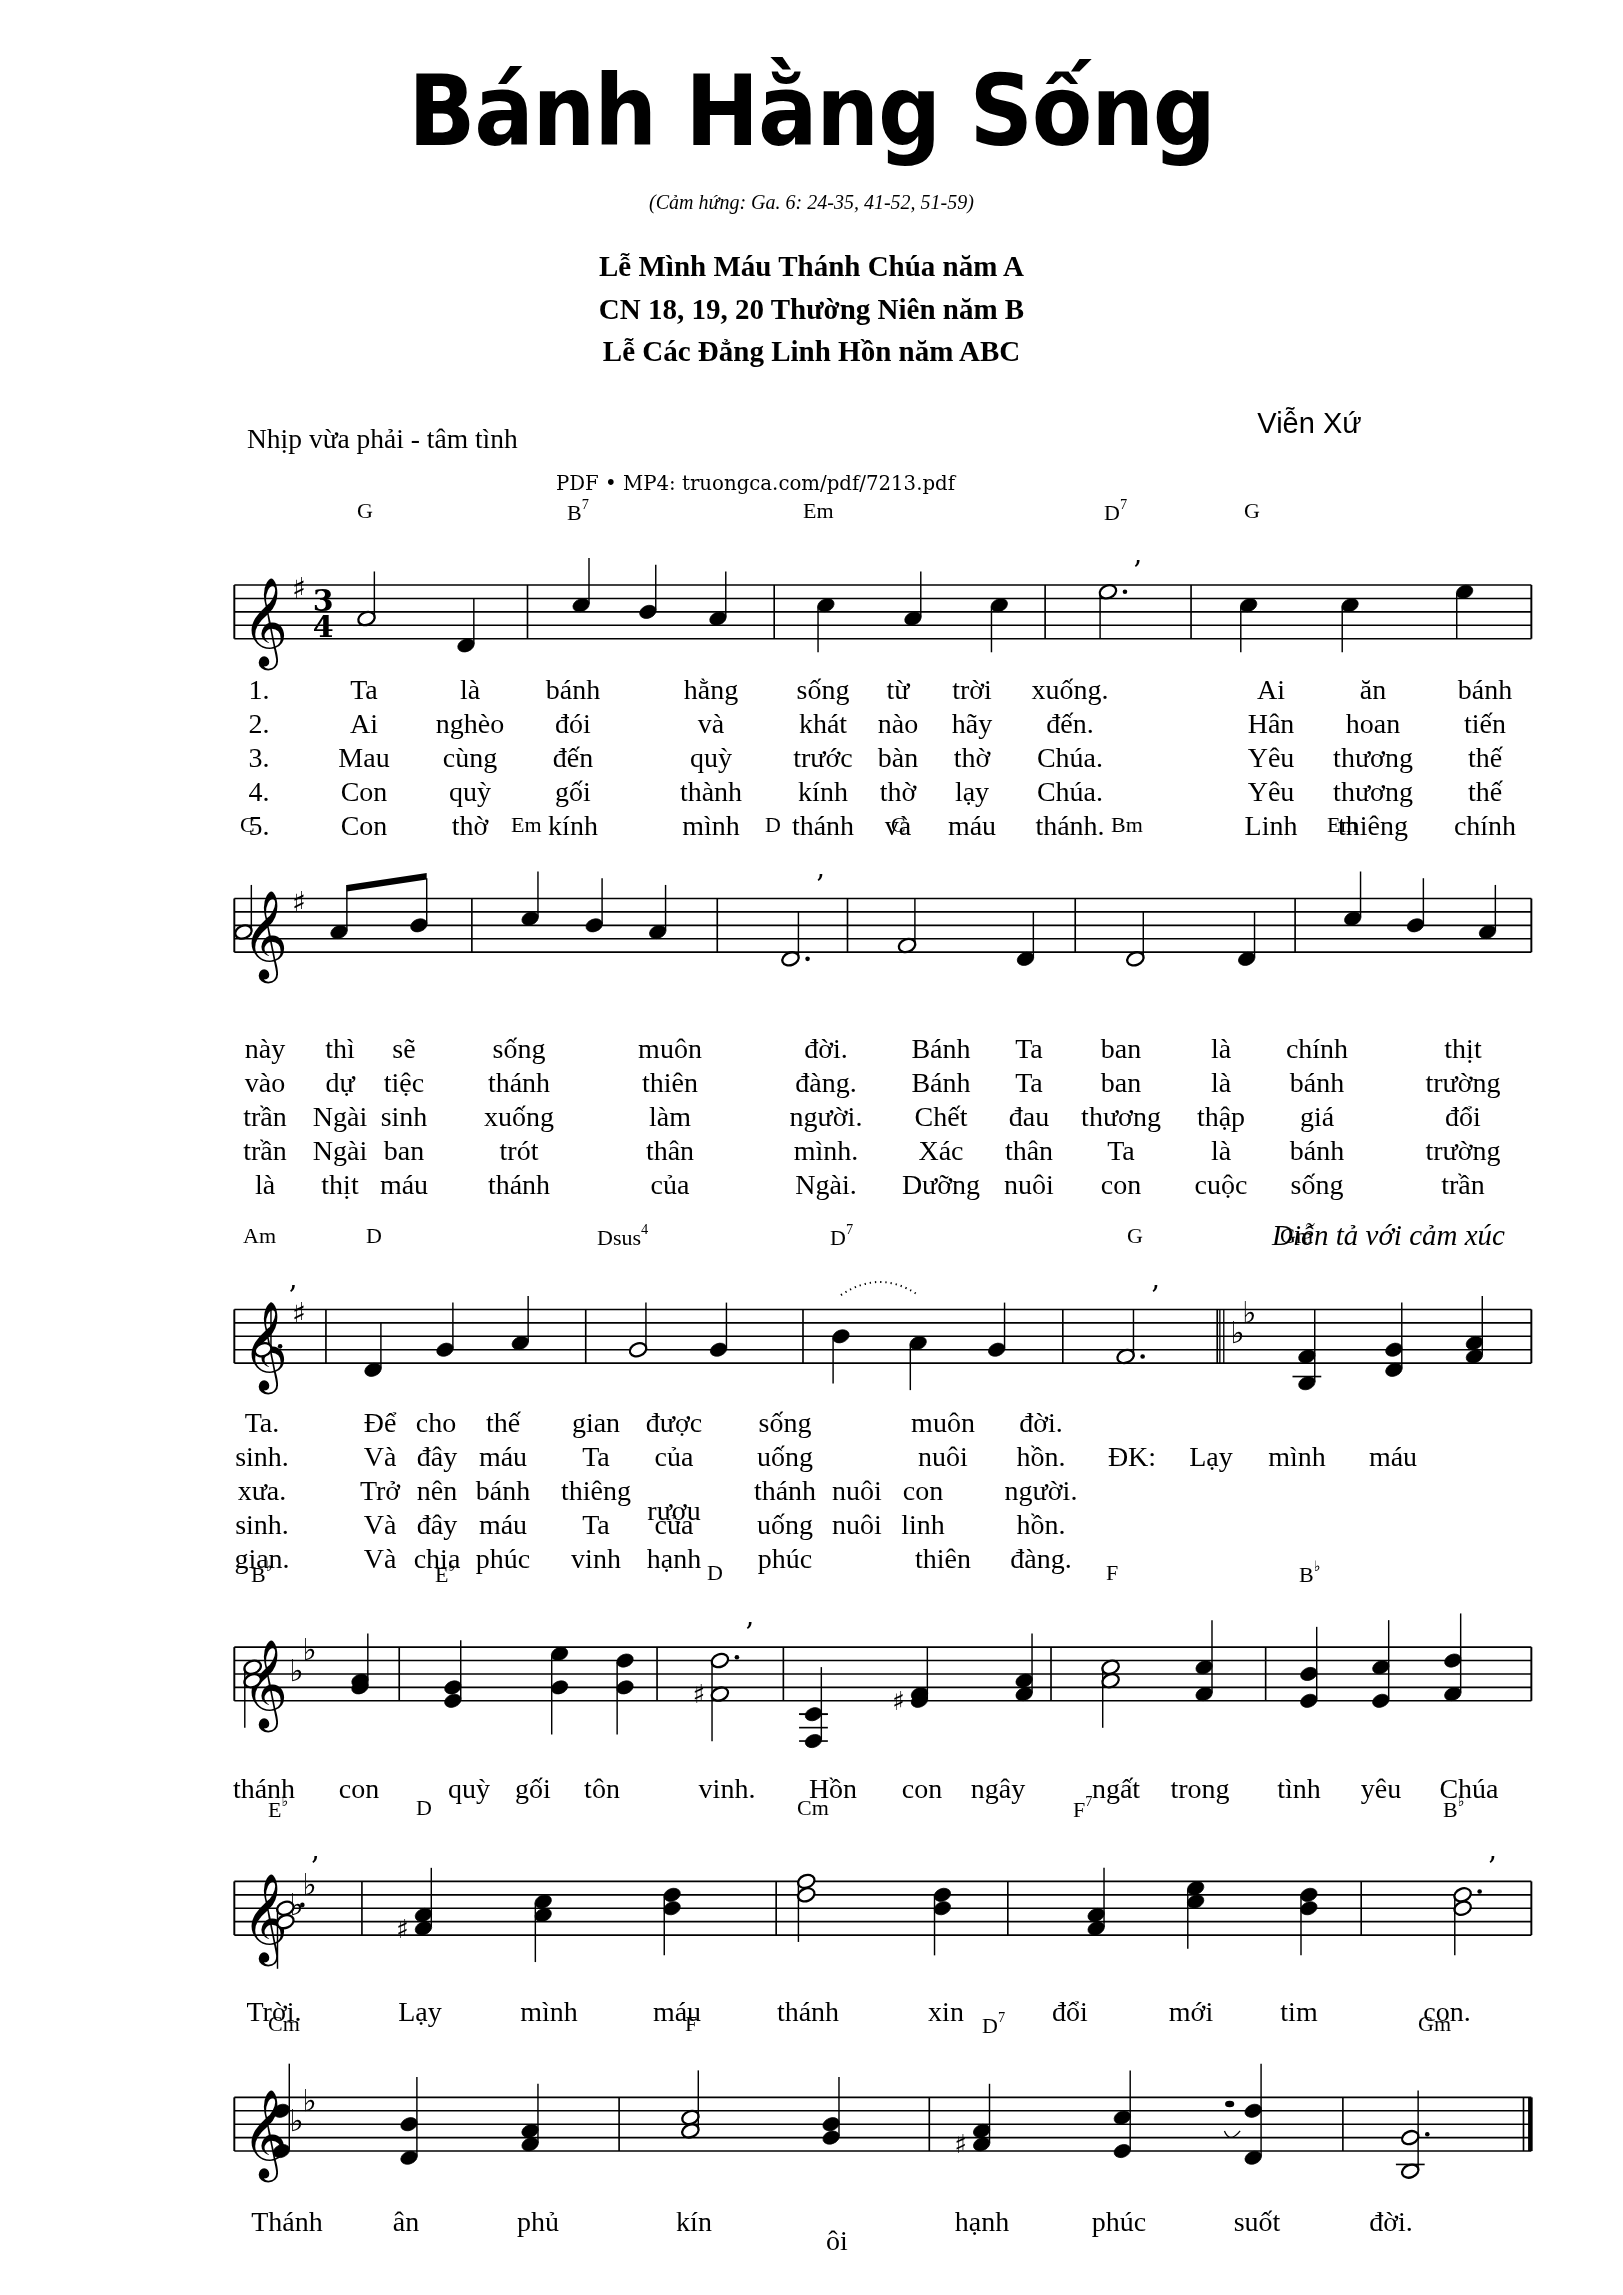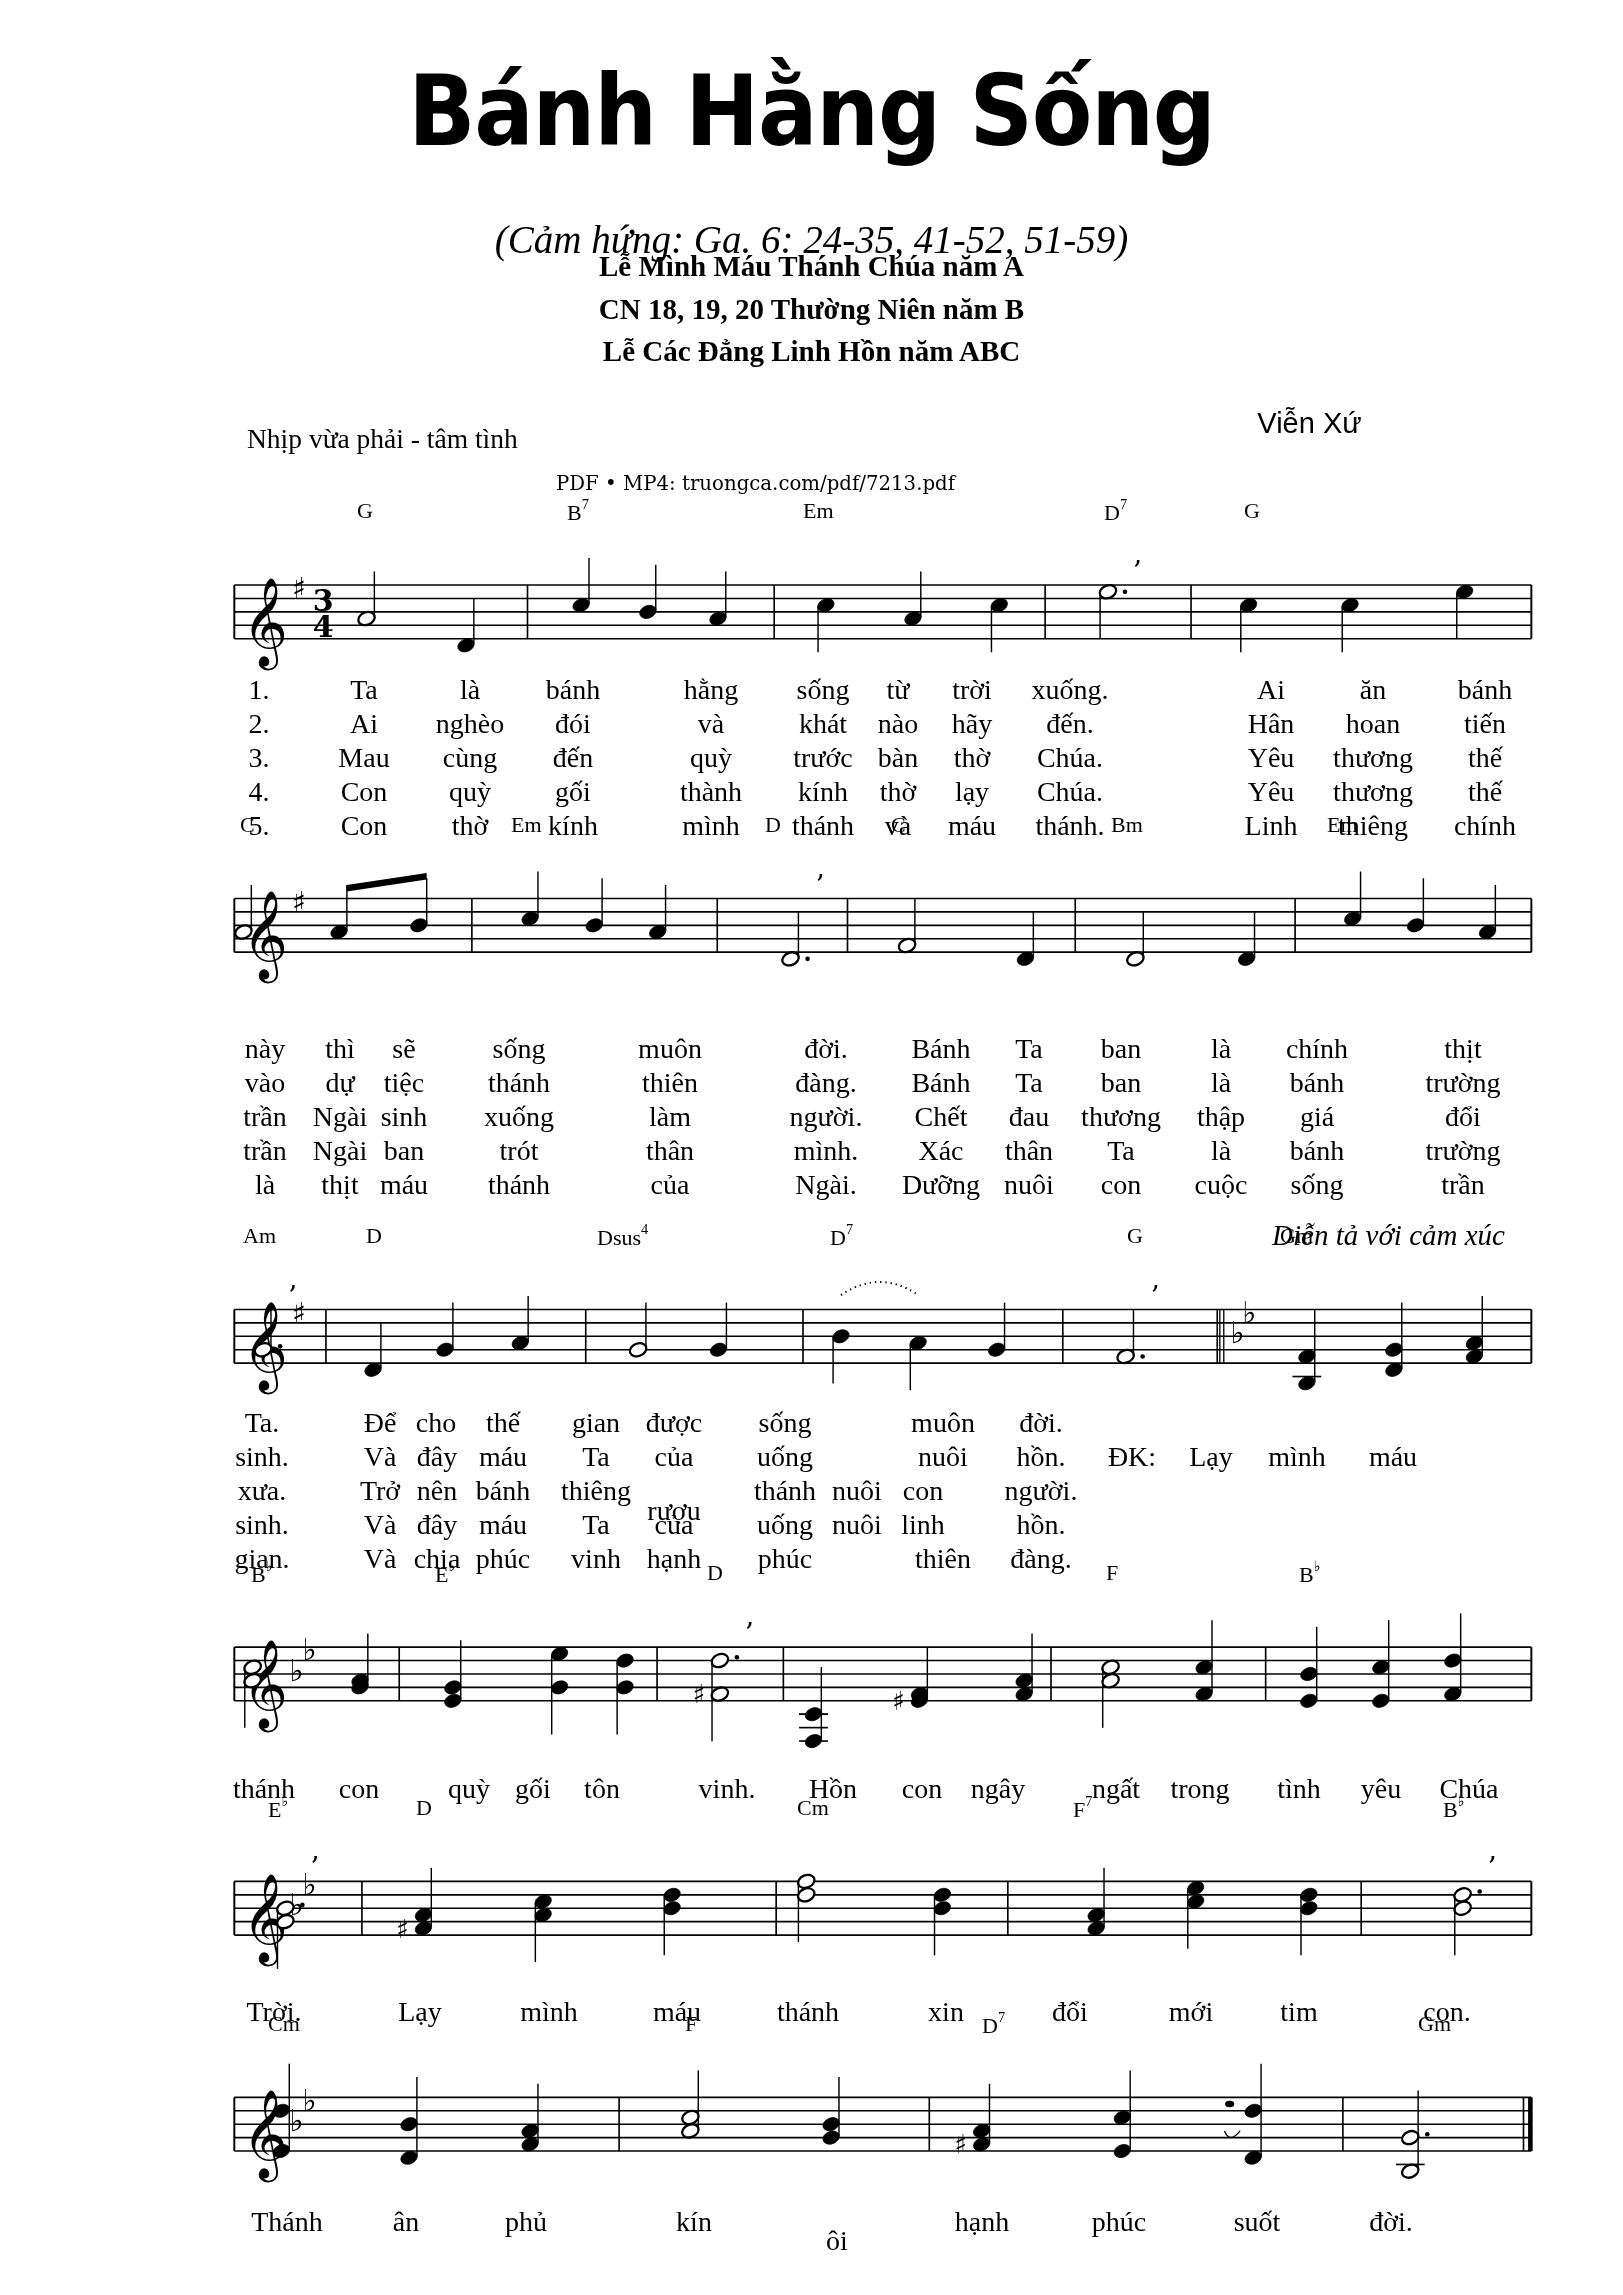--- a/index.html
+++ b/index.html
@@ -1,20 +1,20 @@
 <!DOCTYPE html>
 <html style="font-size:10.5px"><head>
 <meta charset="utf-8">
 <style>
   html,body{margin:0;padding:0;background:#fff;}
   body{width:1623px;height:2295px;position:relative;overflow:hidden;color:#000;font-family:"Liberation Serif",serif;}
   .abs{position:absolute;}
   #title{left:0;width:1623px;top:62px;text-align:center;font-family:"DejaVu Sans",sans-serif;font-weight:bold;font-size:98px;letter-spacing:-1.3px;transform:scaleX(0.9);transform-origin:center;line-height:1;}
   .sub{left:0;width:1623px;text-align:center;font-size:29px;line-height:1;}
-  #inspiration{top:220px;font-style:italic;font-size:39px;}
+  #inspiration{top:192px;font-style:italic;font-size:20px;}
   .occ{font-weight:bold;}
   #tempo{left:247px;top:423px;font-size:27.5px;}
   #composer{left:1113px;top:403px;font-family:"Liberation Sans",sans-serif;font-size:29px;width:393px;text-align:center;}
   #composer div{line-height:41px;}
   #source{left:556px;top:471px;font-family:"DejaVu Serif",serif;font-size:21px;transform:scaleX(0.94);transform-origin:left;}
   #expression{right:118px;top:1219px;font-style:italic;font-size:29px;}
   .chord{position:absolute;font-size:22px;line-height:1;}
   .chord sup{font-size:14.4px;position:relative;top:-2.6px;}
   .lyricrow{position:absolute;left:0;width:1623px;height:33px;font-size:28px;}
   .syl{position:absolute;transform:translateX(-50%);white-space:nowrap;}
@@ -605,21 +605,21 @@
       <span class="syl" style="left: 1299px;">tim</span>
       <span class="syl" style="left: 1447px;">con.</span>
     </div>
     <div class="chord" style="left: 268px; top: 2013px;"><span>Cm</span></div>
     <div class="chord" style="left: 685px; top: 2013px;"><span>F</span></div>
     <div class="chord" style="left: 982px; top: 2013px;"><span>D</span><sup>7</sup></div>
     <div class="chord" style="left: 1418px; top: 2013px;"><span>Gm</span></div>
     <div class="lyricrow" style="top: 2206px;">
       <span class="syl" style="left: 287px;">Thánh</span>
       <span class="syl" style="left: 406px;">ân</span>
-      <span class="syl" style="left: 526px;">phủ</span>
+      <span class="syl" style="left: 538px;">phủ</span>
       <span class="syl" style="left: 694px; text-align: right;">kín</span>
       <span class="syl" style="left: 837px; margin-top: 19px;">ôi</span>
       <span class="syl" style="left: 982px;">hạnh</span>
       <span class="syl" style="left: 1119px;">phúc</span>
       <span class="syl" style="left: 1257px;">suốt</span>
       <span class="syl" style="left: 1391px;">đời.</span>
     </div>
   </div>
 
 

